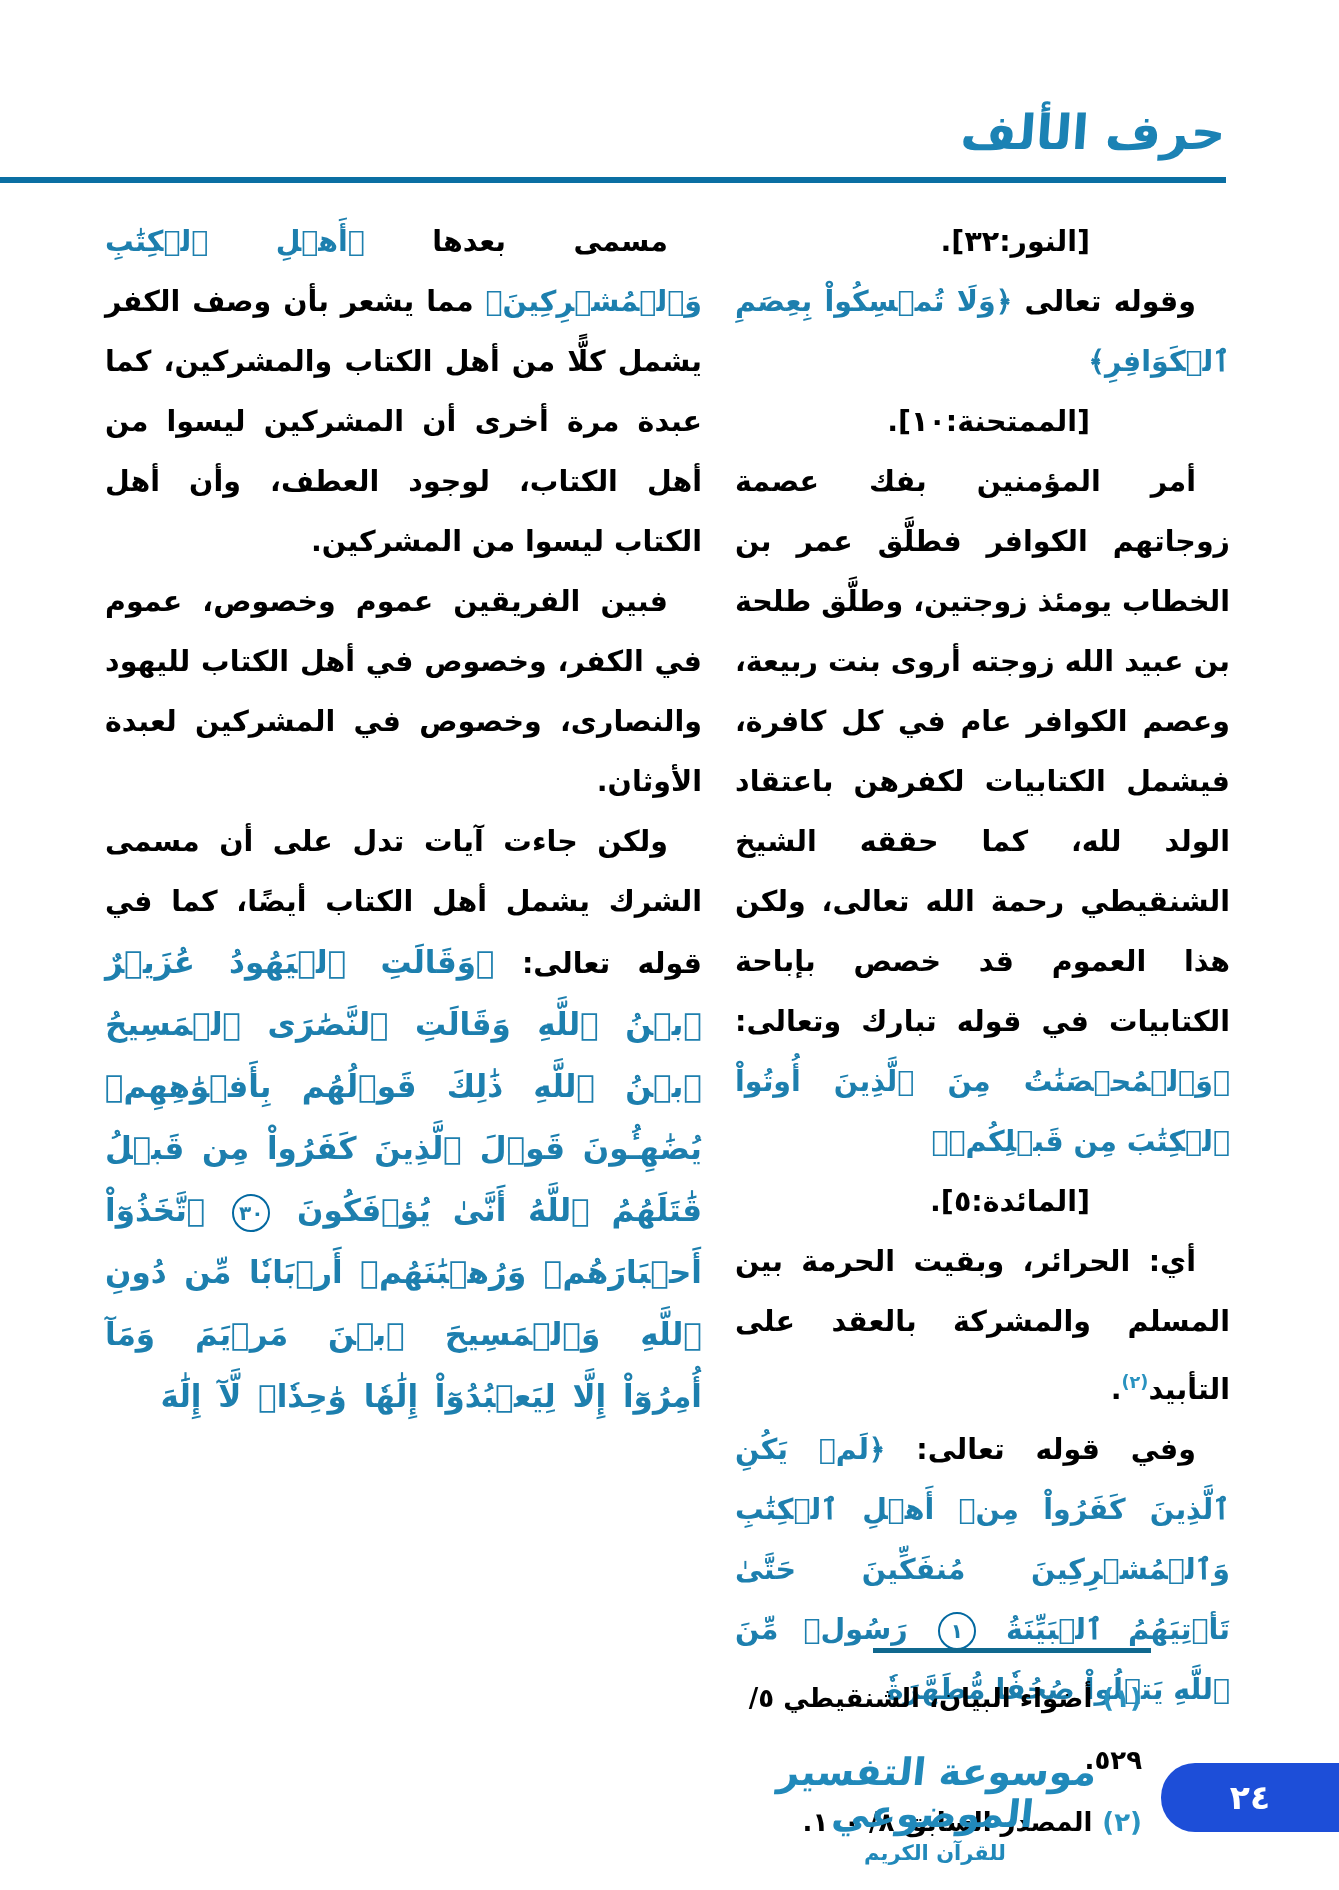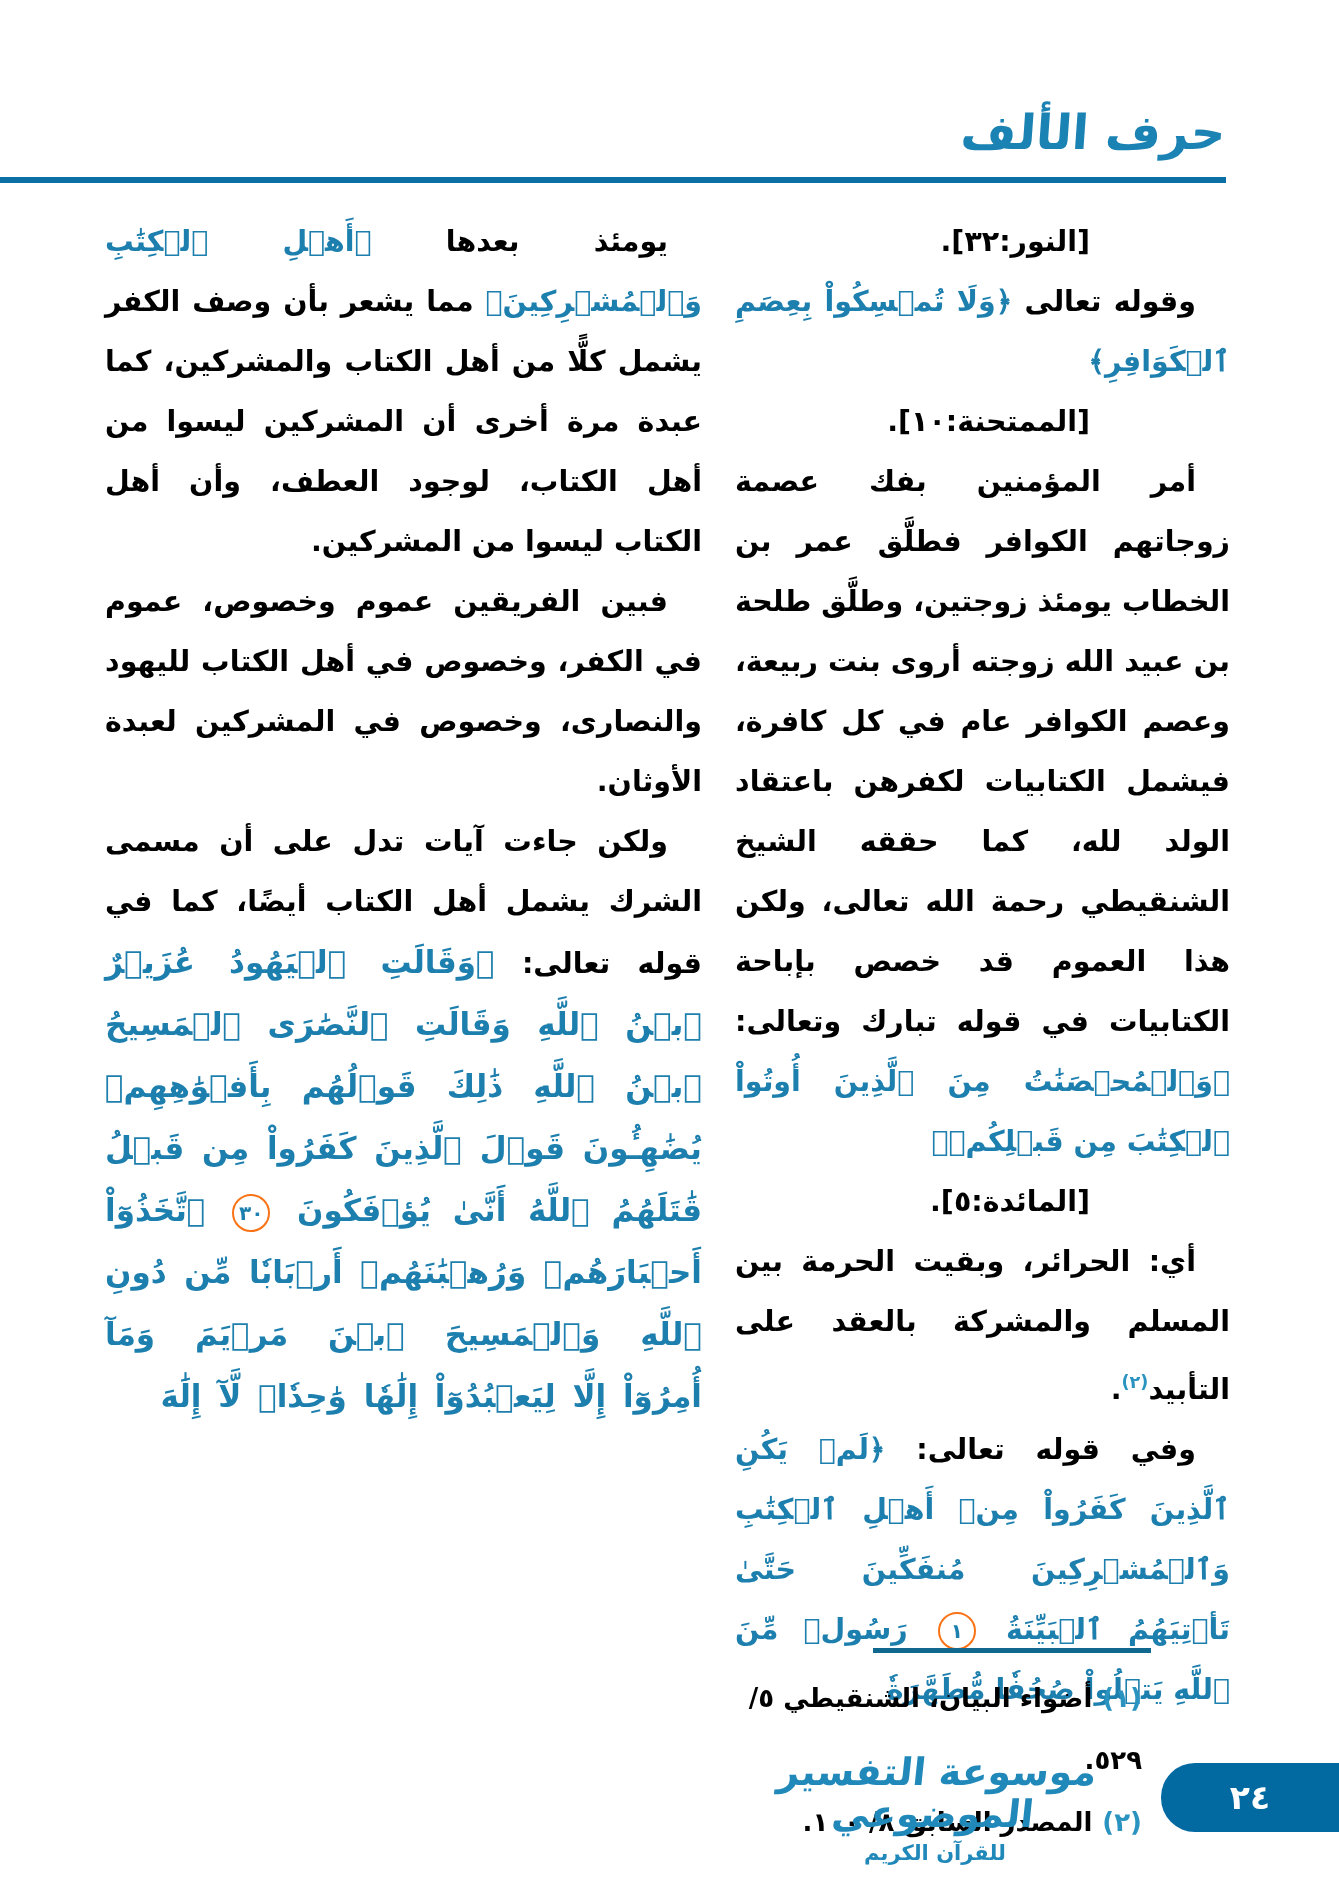--- a/index.html
+++ b/index.html
@@ -54,21 +54,21 @@
     color:#2a93c0;
     font-size:0.62em;
     vertical-align:super;
     font-weight:bold;
   }
   .ayah-num{
     display:inline-block;
     width:38px;height:38px;
     line-height:34px;
     box-sizing:border-box;
-    border:2px solid #f97316;
+    border:2px solid #0369a1;
     border-radius:50%;
     color:#1d7fae;
     font-size:20px;
     text-align:center;
     vertical-align:middle;
     margin:0 5px;
     text-indent:0;
   }
   
   .footnotes{
@@ -107,21 +107,21 @@
   .logo-line2{
     font-size:21px;
     font-weight:bold;
     display:block;
     margin-top:6px;
   }
   .page-badge{
     position:absolute;
     top:1763px;right:0;
     width:178px;height:69px;
-    background:#0369a1;
+    background:#1d4ed8;
     border-radius:34px 0 0 34px;
     display:flex;
     align-items:center;
     justify-content:center;
   }
   .page-number{
     color:#ffffff;
     font-size:33px;
     font-weight:bold;
   }
@@ -139,21 +139,21 @@
       <p class="block cite"><span class="cite-text">[النور:٣٢].</span></p>
       <p class="block para"><span class="body-text">وقوله تعالى </span><span class="quran-text">﴿وَلَا تُمۡسِكُواْ بِعِصَمِ ٱلۡكَوَافِرِ﴾</span></p>
       <p class="block cite"><span class="cite-text">[الممتحنة:١٠].</span></p>
       <p class="block para"><span class="body-text">أمر المؤمنين بفك عصمة زوجاتهم الكوافر فطلَّق عمر بن الخطاب يومئذ زوجتين، وطلَّق طلحة بن عبيد الله زوجته أروى بنت ربيعة، وعصم الكوافر عام في كل كافرة، فيشمل الكتابيات لكفرهن باعتقاد الولد لله، كما حققه الشيخ الشنقيطي رحمة الله تعالى، ولكن هذا العموم قد خصص بإباحة الكتابيات في قوله تبارك وتعالى: </span><span class="quran-text">﴿وَٱلۡمُحۡصَنَٰتُ مِنَ ٱلَّذِينَ أُوتُواْ ٱلۡكِتَٰبَ مِن قَبۡلِكُمۡ﴾</span></p>
       <p class="block cite"><span class="cite-text">[المائدة:٥].</span></p>
       <p class="block para"><span class="body-text">أي: الحرائر، وبقيت الحرمة بين المسلم والمشركة بالعقد على التأبيد</span><span class="fn-ref">(٢)</span><span class="body-text">.</span></p>
       <p class="block para"><span class="body-text">وفي قوله تعالى: </span><span class="quran-text">﴿لَمۡ يَكُنِ ٱلَّذِينَ كَفَرُواْ مِنۡ أَهۡلِ ٱلۡكِتَٰبِ وَٱلۡمُشۡرِكِينَ مُنفَكِّينَ حَتَّىٰ تَأۡتِيَهُمُ ٱلۡبَيِّنَةُ </span><span class="ayah-num">١</span><span class="quran-text"> رَسُولٞ مِّنَ ٱللَّهِ يَتۡلُواْ صُحُفٗا مُّطَهَّرَةٗ </span></p>
     </div>
 
   <div class="col col-left">
-      <p class="block para"><span class="body-text">يومئذ بعدها </span><span class="quran-text">﴿أَهۡلِ ٱلۡكِتَٰبِ وَٱلۡمُشۡرِكِينَ﴾</span><span class="body-text"> مما يشعر بأن وصف الكفر يشمل كلًّا من أهل الكتاب والمشركين، كما عبدة مرة أخرى أن المشركين ليسوا من أهل الكتاب، لوجود العطف، وأن أهل الكتاب ليسوا من المشركين.</span></p>
+      <p class="block para"><span class="body-text">مسمى بعدها </span><span class="quran-text">﴿أَهۡلِ ٱلۡكِتَٰبِ وَٱلۡمُشۡرِكِينَ﴾</span><span class="body-text"> مما يشعر بأن وصف الكفر يشمل كلًّا من أهل الكتاب والمشركين، كما عبدة مرة أخرى أن المشركين ليسوا من أهل الكتاب، لوجود العطف، وأن أهل الكتاب ليسوا من المشركين.</span></p>
       <p class="block para"><span class="body-text">فبين الفريقين عموم وخصوص، عموم في الكفر، وخصوص في أهل الكتاب لليهود والنصارى، وخصوص في المشركين لعبدة الأوثان.</span></p>
       <p class="block para big-quran"><span class="body-text">ولكن جاءت آيات تدل على أن مسمى الشرك يشمل أهل الكتاب أيضًا، كما في قوله تعالى: </span><span class="quran-text">﴿وَقَالَتِ ٱلۡيَهُودُ عُزَيۡرٌ ٱبۡنُ ٱللَّهِ وَقَالَتِ ٱلنَّصَٰرَى ٱلۡمَسِيحُ ٱبۡنُ ٱللَّهِ ذَٰلِكَ قَوۡلُهُم بِأَفۡوَٰهِهِمۡ يُضَٰهِـُٔونَ قَوۡلَ ٱلَّذِينَ كَفَرُواْ مِن قَبۡلُ قَٰتَلَهُمُ ٱللَّهُ أَنَّىٰ يُؤۡفَكُونَ </span><span class="ayah-num">٣٠</span><span class="quran-text"> ٱتَّخَذُوٓاْ أَحۡبَارَهُمۡ وَرُهۡبَٰنَهُمۡ أَرۡبَابٗا مِّن دُونِ ٱللَّهِ وَٱلۡمَسِيحَ ٱبۡنَ مَرۡيَمَ وَمَآ أُمِرُوٓاْ إِلَّا لِيَعۡبُدُوٓاْ إِلَٰهٗا وَٰحِدٗاۖ لَّآ إِلَٰهَ</span></p>
     </div>
 
   <div class="footnotes">
     <div class="fn-rule"></div>
     <div>
         <div class="fn-line"><span class="fn-num">(١)</span><span class="fn-text">أضواء البيان، الشنقيطي ٥/ ٥٢٩.</span></div>
         <div class="fn-line"><span class="fn-num">(٢)</span><span class="fn-text">المصدر السابق ٨/ ١٠٠.</span></div>
       </div>

